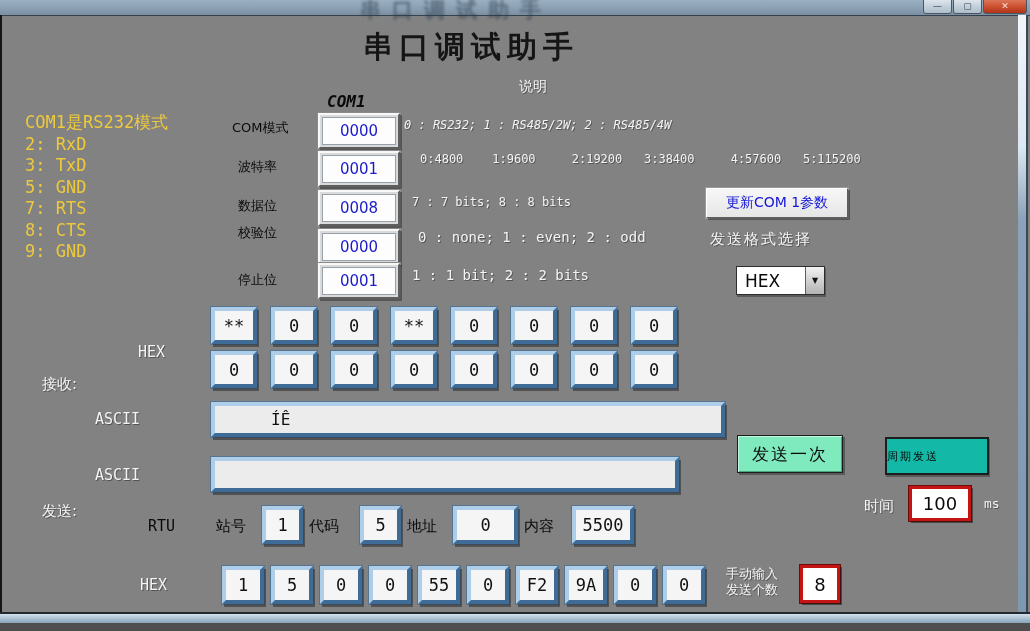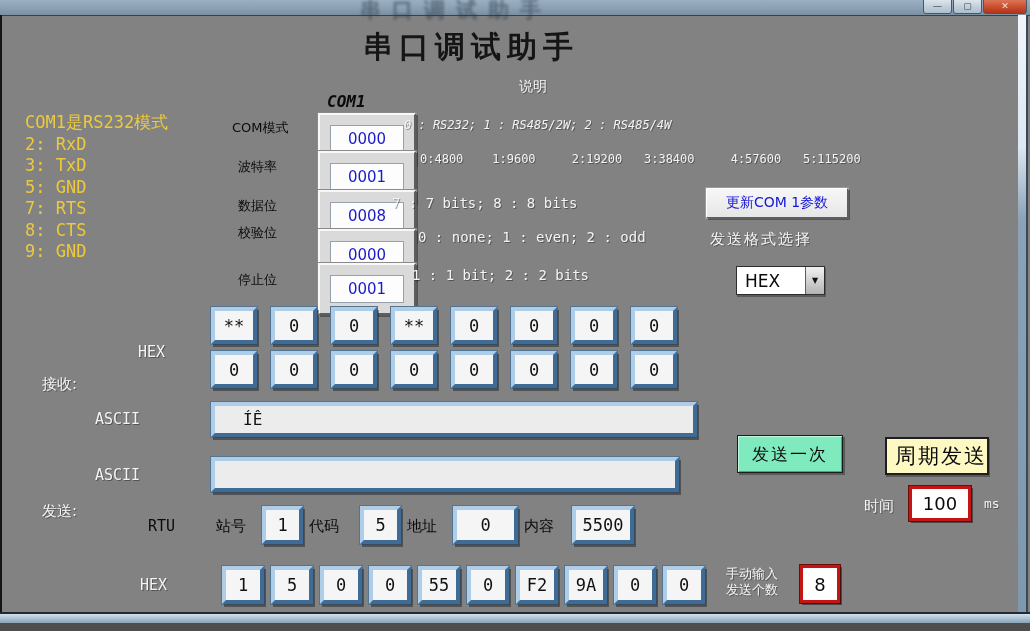--- a/index.html
+++ b/index.html
@@ -32,21 +32,21 @@
   .mono{font-family:"DejaVu Sans Mono",monospace;}
   .wlab{color:#F4F4F4;text-shadow:1px 1px 0 rgba(0,0,0,.35);}
   .blab{color:#0A0A0A;}
   .ylab{color:#EDC93C;}
   .page-title{font-family:"DejaVu Serif",serif;font-size:30px;letter-spacing:6px;
               color:#151515;font-weight:bold;}
   
   .graybox{position:absolute;display:flex;background:#DADADA;
            border-top:2px solid #F8F8F8;border-left:2px solid #F8F8F8;
            border-bottom:2px solid #5E5E5E;border-right:2px solid #5E5E5E;
-           box-shadow:2px 2px 0 rgba(40,40,40,.5),0 0 0 1px #8A8A8A;padding:10px;}
+           box-shadow:2px 2px 0 rgba(40,40,40,.5),0 0 0 1px #8A8A8A;padding:2px;}
   .graybox .inner{flex:1;background:#FDFDFD;border:1px solid #97A1AB;
                   display:flex;align-items:center;justify-content:center;
                   color:#1A1ACB;font-size:15px;font-family:"DejaVu Sans",sans-serif;}
   
   .bluebox{position:absolute;display:flex;align-items:center;justify-content:center;
            background:#F5F5F5;
            border-top:4px solid #AECDE8;border-left:4px solid #AECDE8;
            border-bottom:4px solid #3E6C96;border-right:4px solid #3E6C96;
            box-shadow:2px 3px 0 rgba(25,25,25,.45),0 0 0 1px #57748E;
            color:#111;font-size:17px;font-family:"DejaVu Sans Mono",monospace;}
@@ -55,24 +55,24 @@
   .updbtn{position:absolute;display:flex;align-items:center;justify-content:center;
           background:linear-gradient(180deg,#F7F7F7,#E6E6E6);
           border-top:1px solid #FFF;border-left:1px solid #FFF;
           border-bottom:1px solid #5E5E5E;border-right:1px solid #5E5E5E;
           box-shadow:2px 2px 0 rgba(40,40,40,.5),0 0 0 1px #9A9A9A;
           color:#1414D8;font-size:14px;cursor:default;}
   .btn-mint{position:absolute;display:flex;align-items:center;justify-content:center;
             background:#7EEABD;border:1px solid #1C1C1C;
             box-shadow:inset 1px 1px 0 #BFF6DE,inset -1px -1px 0 #4DA57E,2px 2px 0 rgba(40,40,40,.45);
             color:#0A0A0A;font-size:17px;letter-spacing:2px;cursor:default;}
-  .btn-green{position:absolute;display:flex;align-items:center;justify-content:flex-end;
-             background:#fef9c3;border:2px solid #1E1E1E;
+  .btn-green{position:absolute;display:flex;align-items:center;justify-content:flex-start;
+             background:#14b8a6;border:2px solid #1E1E1E;
              box-shadow:1px 2px 0 rgba(30,30,30,.4);
-             color:#0A0A0A;font-size:21px;letter-spacing:2px;cursor:default;}
+             color:#0A0A0A;font-size:11px;letter-spacing:2px;cursor:default;}
   .redbox{position:absolute;display:flex;align-items:center;justify-content:center;
           background:#FFF;border:3px solid #C41414;
           box-shadow:2px 2px 0 rgba(25,25,25,.55),0 0 0 1px #6E0B0B;
           color:#0A0A0A;font-size:18px;font-family:"DejaVu Sans",sans-serif;}
   
   .combo{position:absolute;display:flex;background:#FFF;border:1px solid #2E2E2E;
          box-shadow:1px 2px 0 rgba(20,20,20,.35);}
   .combo .val{flex:1;display:flex;align-items:center;padding-left:8px;
               font-size:17px;color:#0A0A0A;}
   .combo .arrow{width:18px;display:flex;align-items:center;justify-content:center;
@@ -123,21 +123,21 @@
   <div class="abs blab" style="left:238px;top:158px;font-size:13px;">波特率</div>
   <div class="graybox" style="left:318px;top:151px;width:74px;height:28px;">
       <div class="inner">0001</div>
     </div>
   <div class="abs mono wlab pre" style="left:420px;top:152px;font-size:12px;">0:4800    1:9600     2:19200   3:38400     4:57600   5:115200</div>
 
   <div class="abs blab" style="left:238px;top:197px;font-size:13px;">数据位</div>
   <div class="graybox" style="left:318px;top:190px;width:74px;height:28px;">
       <div class="inner">0008</div>
     </div>
-  <div class="abs mono wlab pre" style="left:392px;top:195px;font-size:14px;">7 : 7 bits; 8 : 8 bits</div>
+  <div class="abs mono wlab pre" style="left:412px;top:195px;font-size:12px;">7 : 7 bits; 8 : 8 bits</div>
 
   <div class="abs blab" style="left:238px;top:224px;font-size:13px;">校验位</div>
   <div class="graybox" style="left:318px;top:229px;width:74px;height:28px;">
       <div class="inner">0000</div>
     </div>
   <div class="abs mono wlab pre" style="left:418px;top:229px;font-size:14px;">0 : none; 1 : even; 2 : odd</div>
 
   <div class="abs blab" style="left:238px;top:271px;font-size:13px;">停止位</div>
   <div class="graybox" style="left:318px;top:263px;width:74px;height:28px;">
       <div class="inner">0001</div>
@@ -200,21 +200,21 @@
       <span>0</span>
     </div>
   <div class="bluebox" style="left:571px;top:351px;width:38px;height:29px;">
       <span>0</span>
     </div>
   <div class="bluebox" style="left:631px;top:351px;width:38px;height:29px;">
       <span>0</span>
     </div>
 
   <div class="abs mono wlab" style="left:95px;top:410px;font-size:15px;">ASCII</div>
-  <div class="bluebox bluefield" style="left:211px;top:402px;width:450px;height:27px;padding-left:28px;font-size:16px;">
+  <div class="bluebox bluefield" style="left:211px;top:402px;width:450px;height:27px;padding-left:56px;font-size:16px;">
       <span>ÍÊ</span>
     </div>
 
   <div class="abs wlab" style="left:42px;top:502px;font-size:15px;">发送:</div>
   <div class="abs mono wlab" style="left:95px;top:466px;font-size:15px;">ASCII</div>
   <div class="bluebox bluefield" style="left:211px;top:457px;width:450px;height:27px;padding-left:10px;font-size:16px;">
       <span></span>
     </div>
 
   <div class="abs mono blab" style="left:148px;top:517px;font-size:15px;">RTU</div>

